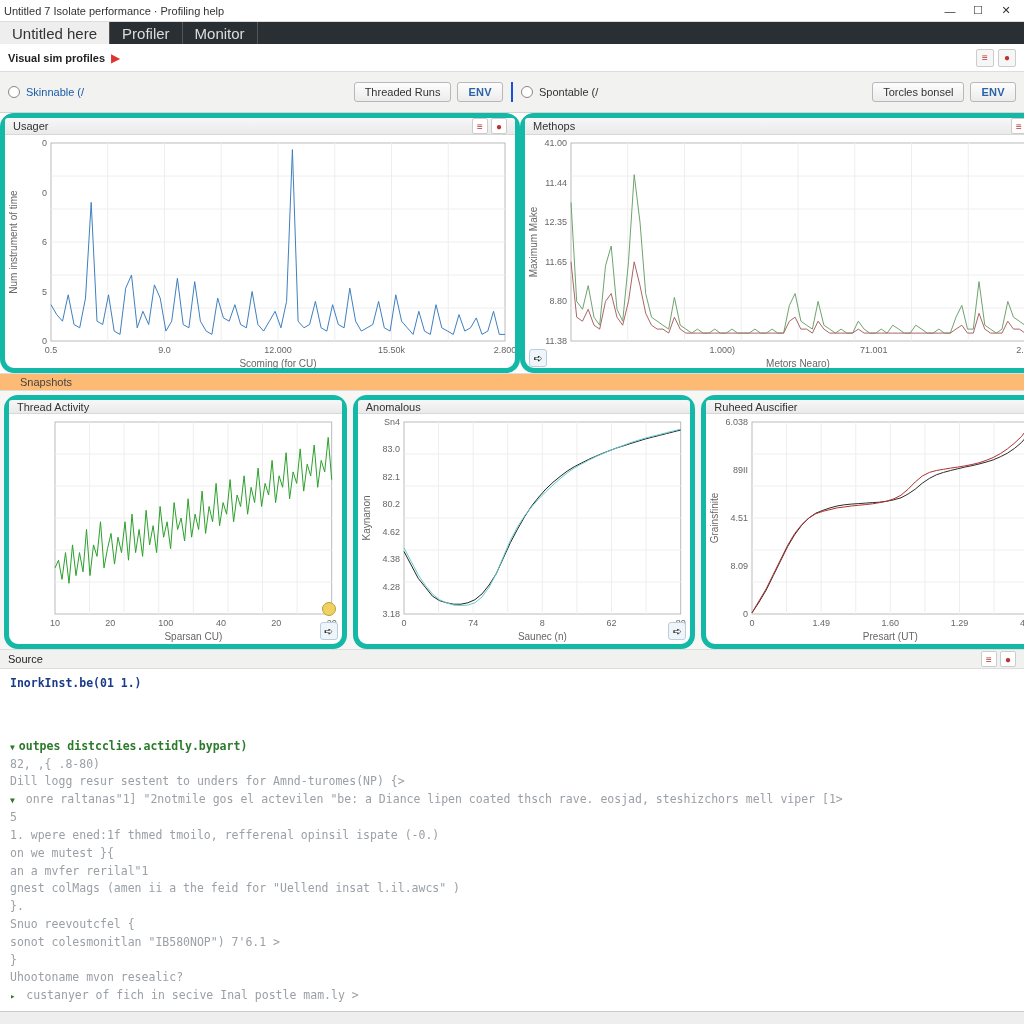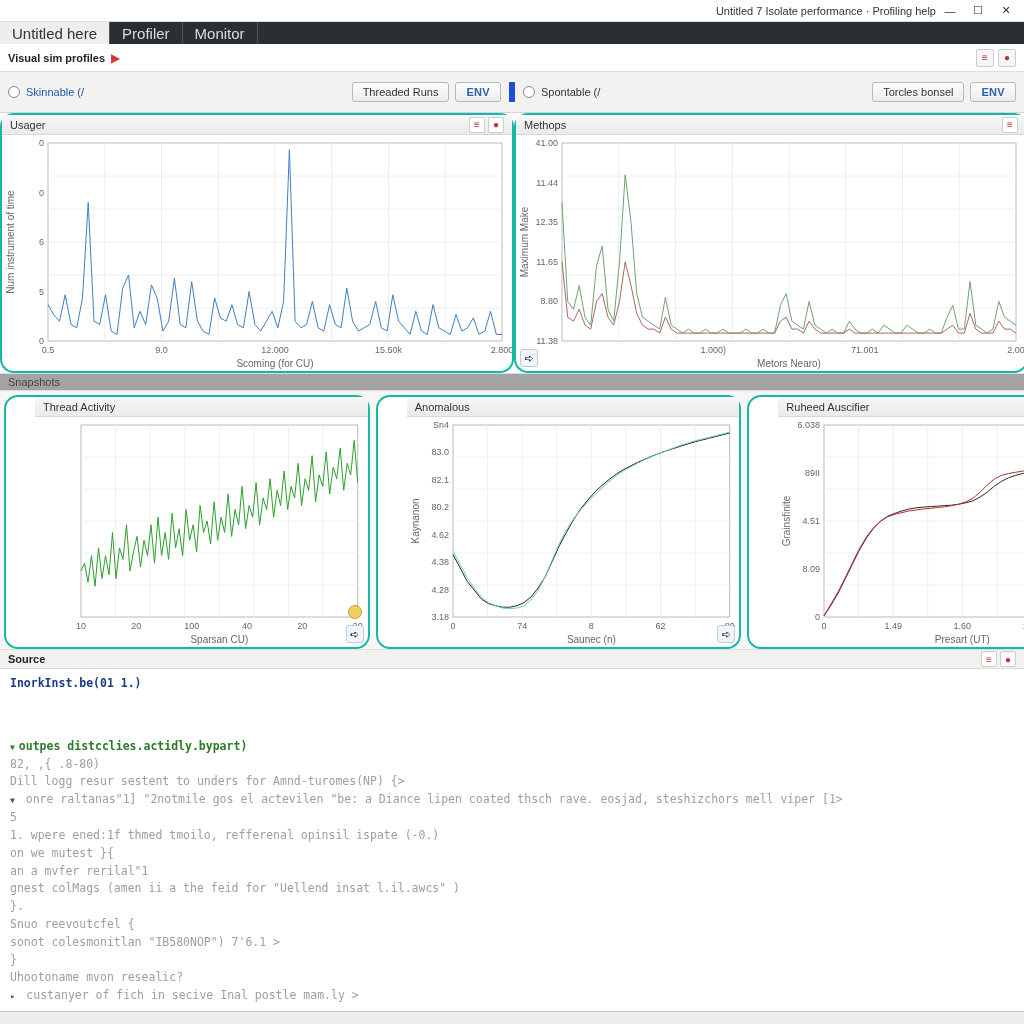--- a/index.html
+++ b/index.html
@@ -1,47 +1,47 @@
 <!DOCTYPE html>
 <html><head>
 <meta charset="utf-8">
 <style>
   * { box-sizing: border-box; margin: 0; padding: 0; }
   html, body { width: 1024px; height: 1024px; font-family: "Segoe UI", Tahoma, sans-serif; font-size: 11px; background: #fff; color: #222; overflow: hidden; }
   .titlebar { height: 22px; display: flex; align-items: center; padding: 0 4px; border-bottom: 1px solid #ddd; background: #fff; }
-  .titlebar .title { flex: 1; font-size: 11px; color: #333; text-align: right; }
+  .titlebar .title { flex: 1; font-size: 11px; color: #333; }
   .win-btn { width: 28px; height: 20px; display: flex; align-items: center; justify-content: center; font-size: 11px; color: #333; }
   .win-btn.close { color:#333; }
   .tabbar { height: 22px; background: #2a2f33; display: flex; align-items: stretch; color: #ddd; }
   .tab { padding: 0 12px; display: flex; align-items: center; font-size: 15px; border-right: 1px solid #555; cursor: pointer; }
   .tab.active { background: #eee; color: #333; }
   .subheader { height: 28px; display: flex; align-items: center; padding: 0 8px; border-bottom: 1px solid #ddd; background: #fff; }
   .subheader b { font-weight: 600; }
   .subheader .arrow { color: #d33; margin-left: 6px; font-size: 12px; }
   .subheader .spacer { flex:1; }
   .subheader .icon-btn { width:18px; height:18px; border:1px solid #ccc; border-radius:2px; margin-left:4px; display:flex; align-items:center; justify-content:center; background:#f6f6f6; font-size:10px; color:#b33; }
   .controls-row { height: 41px; display: flex; align-items: center; background: #f2f2f1; border-bottom: 1px solid #d4d4d4; }
   .controls-row .half { flex: 1; display: flex; align-items: center; padding: 0 8px; }
-  .controls-row .half + .half { border-left: 6px solid #1d4ed8; }
+  .controls-row .half + .half { border-left: 2px solid #1d4ed8; }
   .radio { width:12px; height:12px; border:1px solid #888; border-radius:50%; margin-right:6px; background:#fff; }
   .txt-link { color:#1a5aa8; font-size:11px; }
   .txt-label { color:#333; font-size:11px; }
   .btn { border:1px solid #b8b8b8; background: linear-gradient(#fdfdfd,#ececec); border-radius:3px; padding: 3px 10px; font-size:11px; color:#333; margin-left:6px; cursor:pointer; }
   .btn.env { color:#2a63a8; font-weight:600; letter-spacing:0.3px; }
   .grid-top { display:flex; height: 260px; }
-  .panel { border:2px solid #14b8a6; border-radius:14px; background:#fff; display:flex; flex-direction:column; margin:0;text-align:right; }
+  .panel { border:5px solid #14b8a6; border-radius:14px; background:#fff; display:flex; flex-direction:column; margin:0;text-align:right; }
   .panel-head { height:22px; display:flex; align-items:center; padding:0 8px; background: linear-gradient(#f7f7f7,#eaeaea); border-bottom:1px solid #d8d8d8; border-radius:3px 3px 0 0; font-size:11px; color:#333; }
   .panel-head .spacer { flex:1; }
   .panel-head .mini { width:16px; height:16px; border:1px solid #ccc; border-radius:2px; margin-left:3px; display:flex; align-items:center; justify-content:center; font-size:10px; background:#fff; }
   .panel-body { flex:1; position:relative; }
   .grid-top .panel { flex:1; }
-  .mid-label { height:18px; background:#a3a3a3; border-bottom:1px solid #ddd; border-top:1px solid #ddd; padding:0 8px; display:flex; align-items:center; font-size:11px; color:#444;}
+  .mid-label { height:18px; background:#fdba74; border-bottom:1px solid #ddd; border-top:1px solid #ddd; padding:0 20px; display:flex; align-items:center; font-size:11px; color:#444;}
   .grid-mid { display:flex; height:258px; gap:6px; padding:4px 4px 0 4px; background:#f6f6f5; }
-  .grid-mid .panel { flex:1;padding-left:29px; }
-  .sourcebar { height:20px; background:#f1f1ef; border-top:1px solid #ddd; border-bottom:1px solid #ddd; padding:0 8px; display:flex; align-items:center;font-weight:bold; }
+  .grid-mid .panel { flex:1; }
+  .sourcebar { height:20px; background:#f1f1ef; border-top:1px solid #ddd; border-bottom:1px solid #ddd; padding:0 8px; display:flex; align-items:center; }
   .sourcebar .spacer{flex:1;}
   .sourcebar .mini { width:16px; height:16px; border:1px solid #ccc; border-radius:2px; margin-left:3px; display:flex; align-items:center; justify-content:center; font-size:10px; background:#fff;}
   .console { height: calc(1024px - 22px - 22px - 24px - 28px - 260px - 18px - 258px - 8px - 20px - 22px); overflow:hidden; padding:6px 10px 6px 10px; font-family: Consolas, monospace; font-size:11.5px; line-height:1.55; background:#fff; }
   .console .fn { font-weight:700; }
   .console .kw { color:#2a7a2a; font-weight:700;margin-top:45px;}
   .console .cm { color:#9aa0a6; }
   .status { height:22px; background:#eee; border-top:1px solid #ccc; }
   svg { display:block; }
   .axis-label { font-size:10px; fill:#666; }
   .tick { font-size:9px; fill:#666; }

